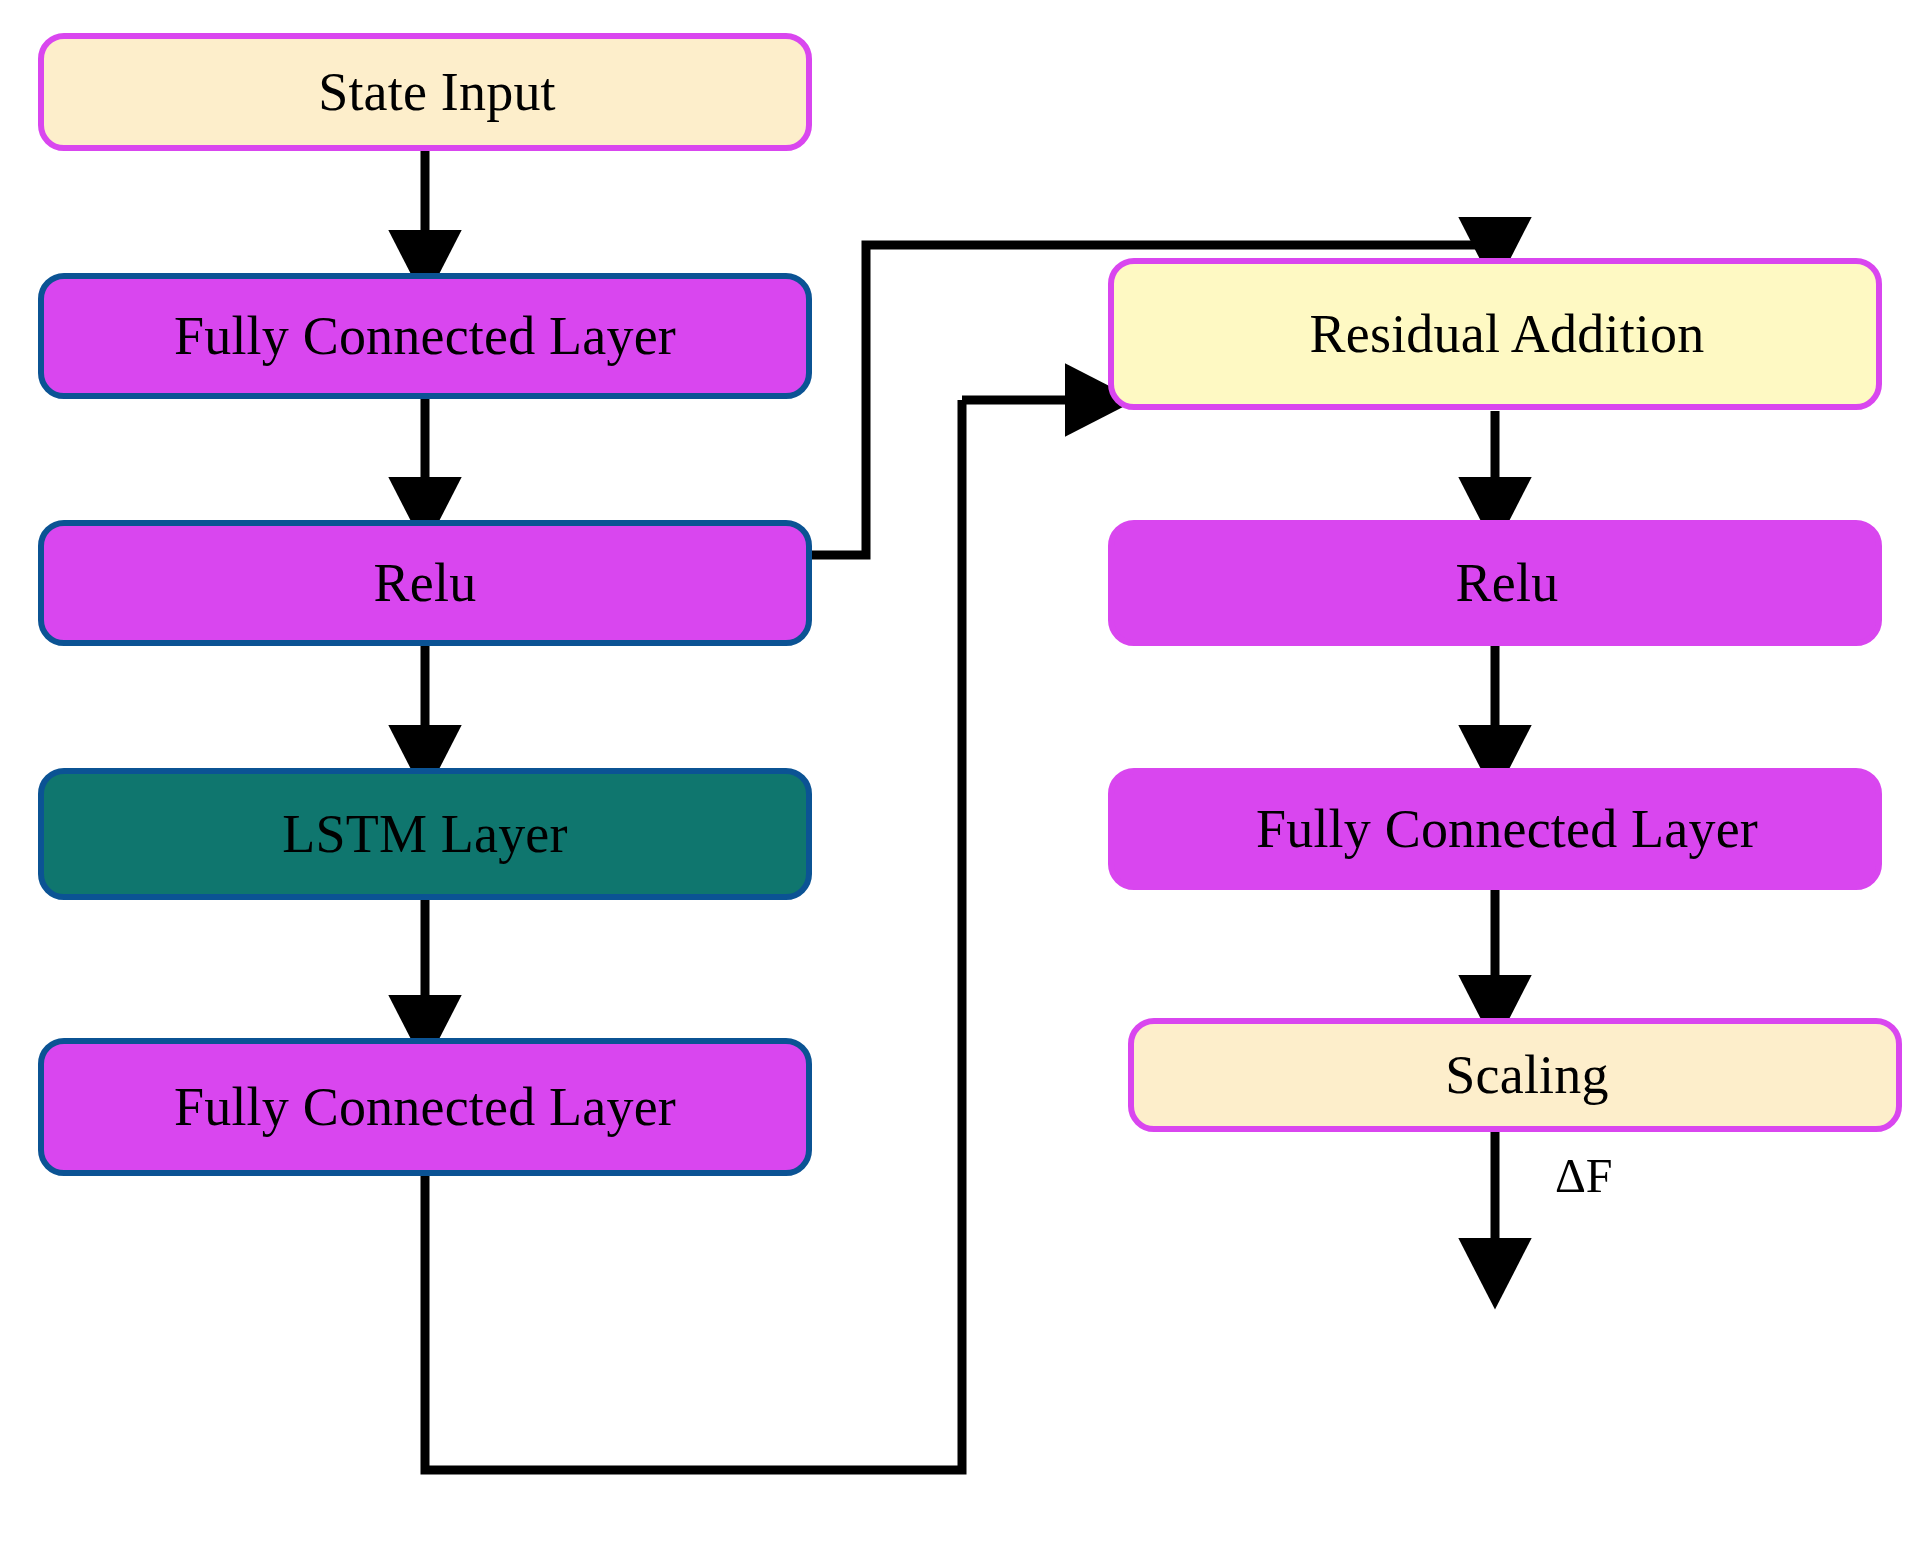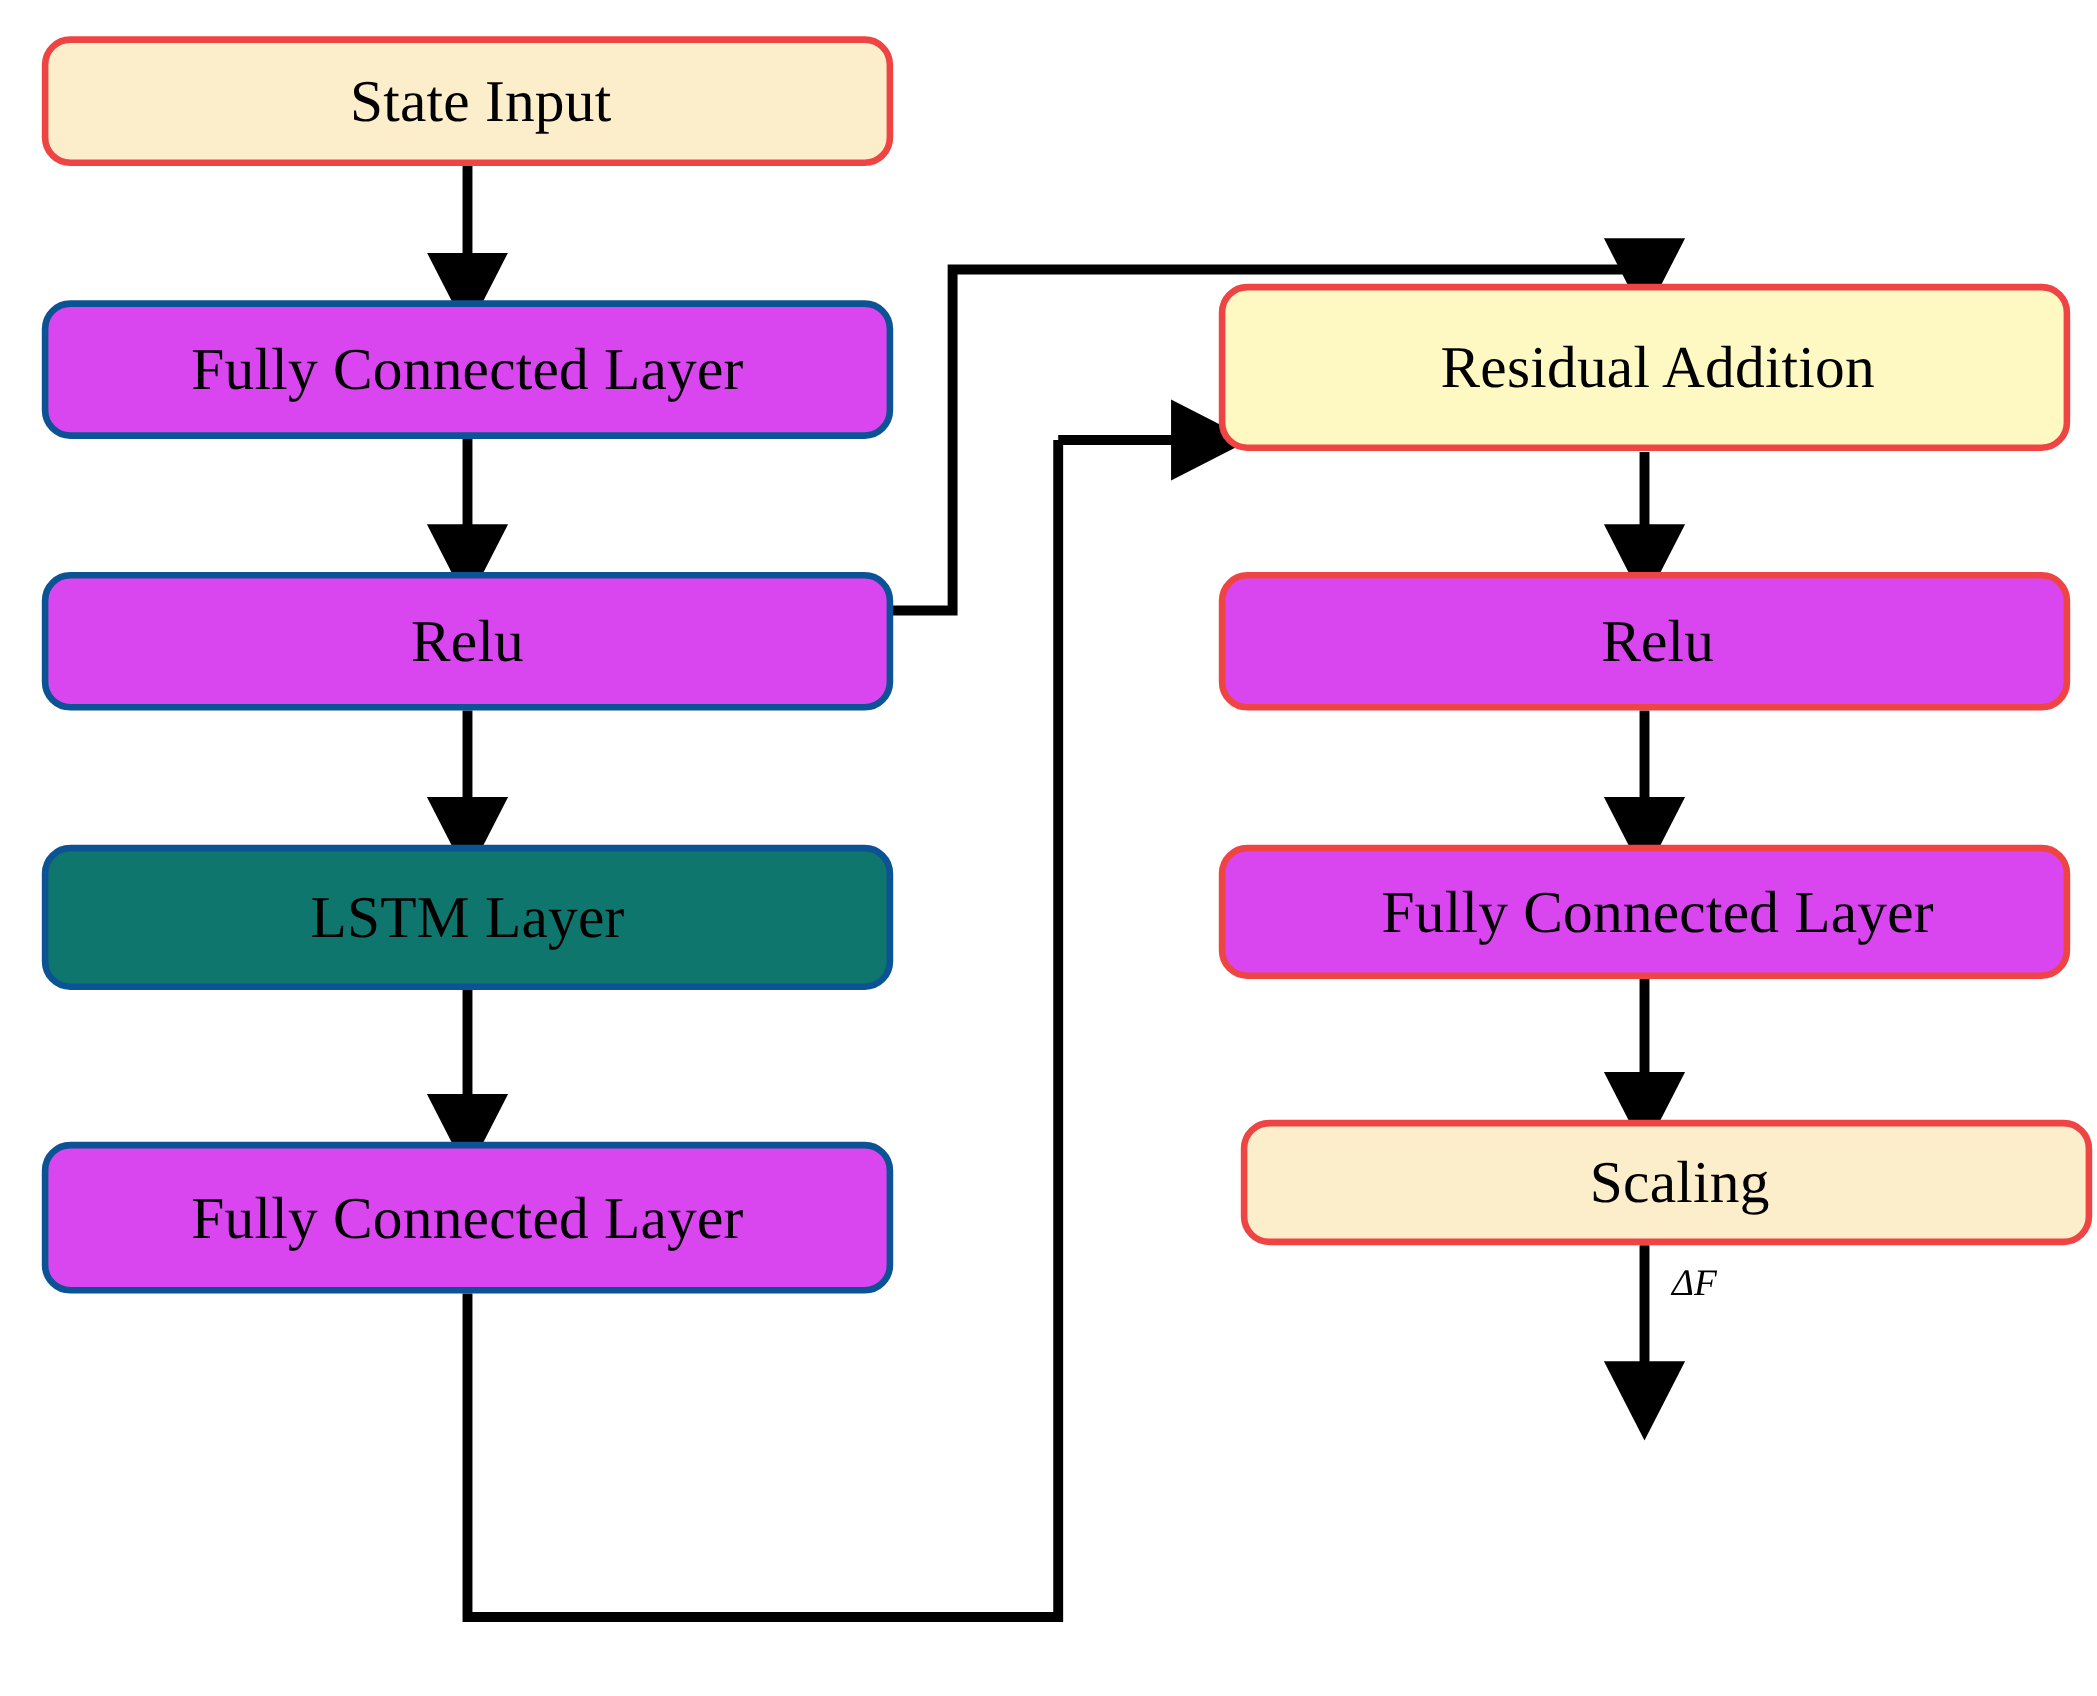--- a/index.html
+++ b/index.html
@@ -3,28 +3,28 @@
 <meta charset="utf-8">
 <style>
   html,body{margin:0;padding:0;background:#ffffff;}
   body{width:1906px;height:1542px;position:relative;overflow:hidden;
        font-family:"Liberation Serif","DejaVu Serif",serif;}
   #stage{position:absolute;left:0;top:0;width:1906px;height:1542px;}
   svg#wires{position:absolute;left:0;top:0;width:1906px;height:1542px;pointer-events:none;}
   .node{position:absolute;box-sizing:border-box;display:flex;align-items:center;
         justify-content:center;text-align:center;border-radius:26px;
         font-size:54px;color:#000000;line-height:1.05;letter-spacing:0.2px;}
-  .bd-black{border:6px solid #ef4444;padding-left:24px;}
+  .bd-black{border:6px solid #d946ef;padding-left:24px;}
   .bd-blue{border:6px solid #0B5394;}
   .fill-yellow{background:#FDEECB;}
   .fill-blue{background:#d946ef;}
   .fill-green{background:#0f766e;}
   .fill-peach{background:#fef9c3;}
-  .edge-label{position:absolute;font-size:34px;font-style:italic;color:#000;
-              font-family:"Liberation Serif","DejaVu Serif",serif;white-space:nowrap;}
+  .edge-label{position:absolute;font-size:48px;color:#000;
+              font-family:"Liberation Serif","DejaVu Serif",serif;white-space:nowrap;margin-left:35px;}
 </style>
 </head>
 <body>
 
 <div id="stage">
 
   <svg id="wires" viewBox="0 0 1906 1542">
     <defs>
       <marker id="ah" markerWidth="9" markerHeight="9" refX="3.6" refY="4.5" orient="auto" markerUnits="strokeWidth">
         <path d="M0,0.4 L8,4.5 L0,8.6 z" fill="#000000"></path>

